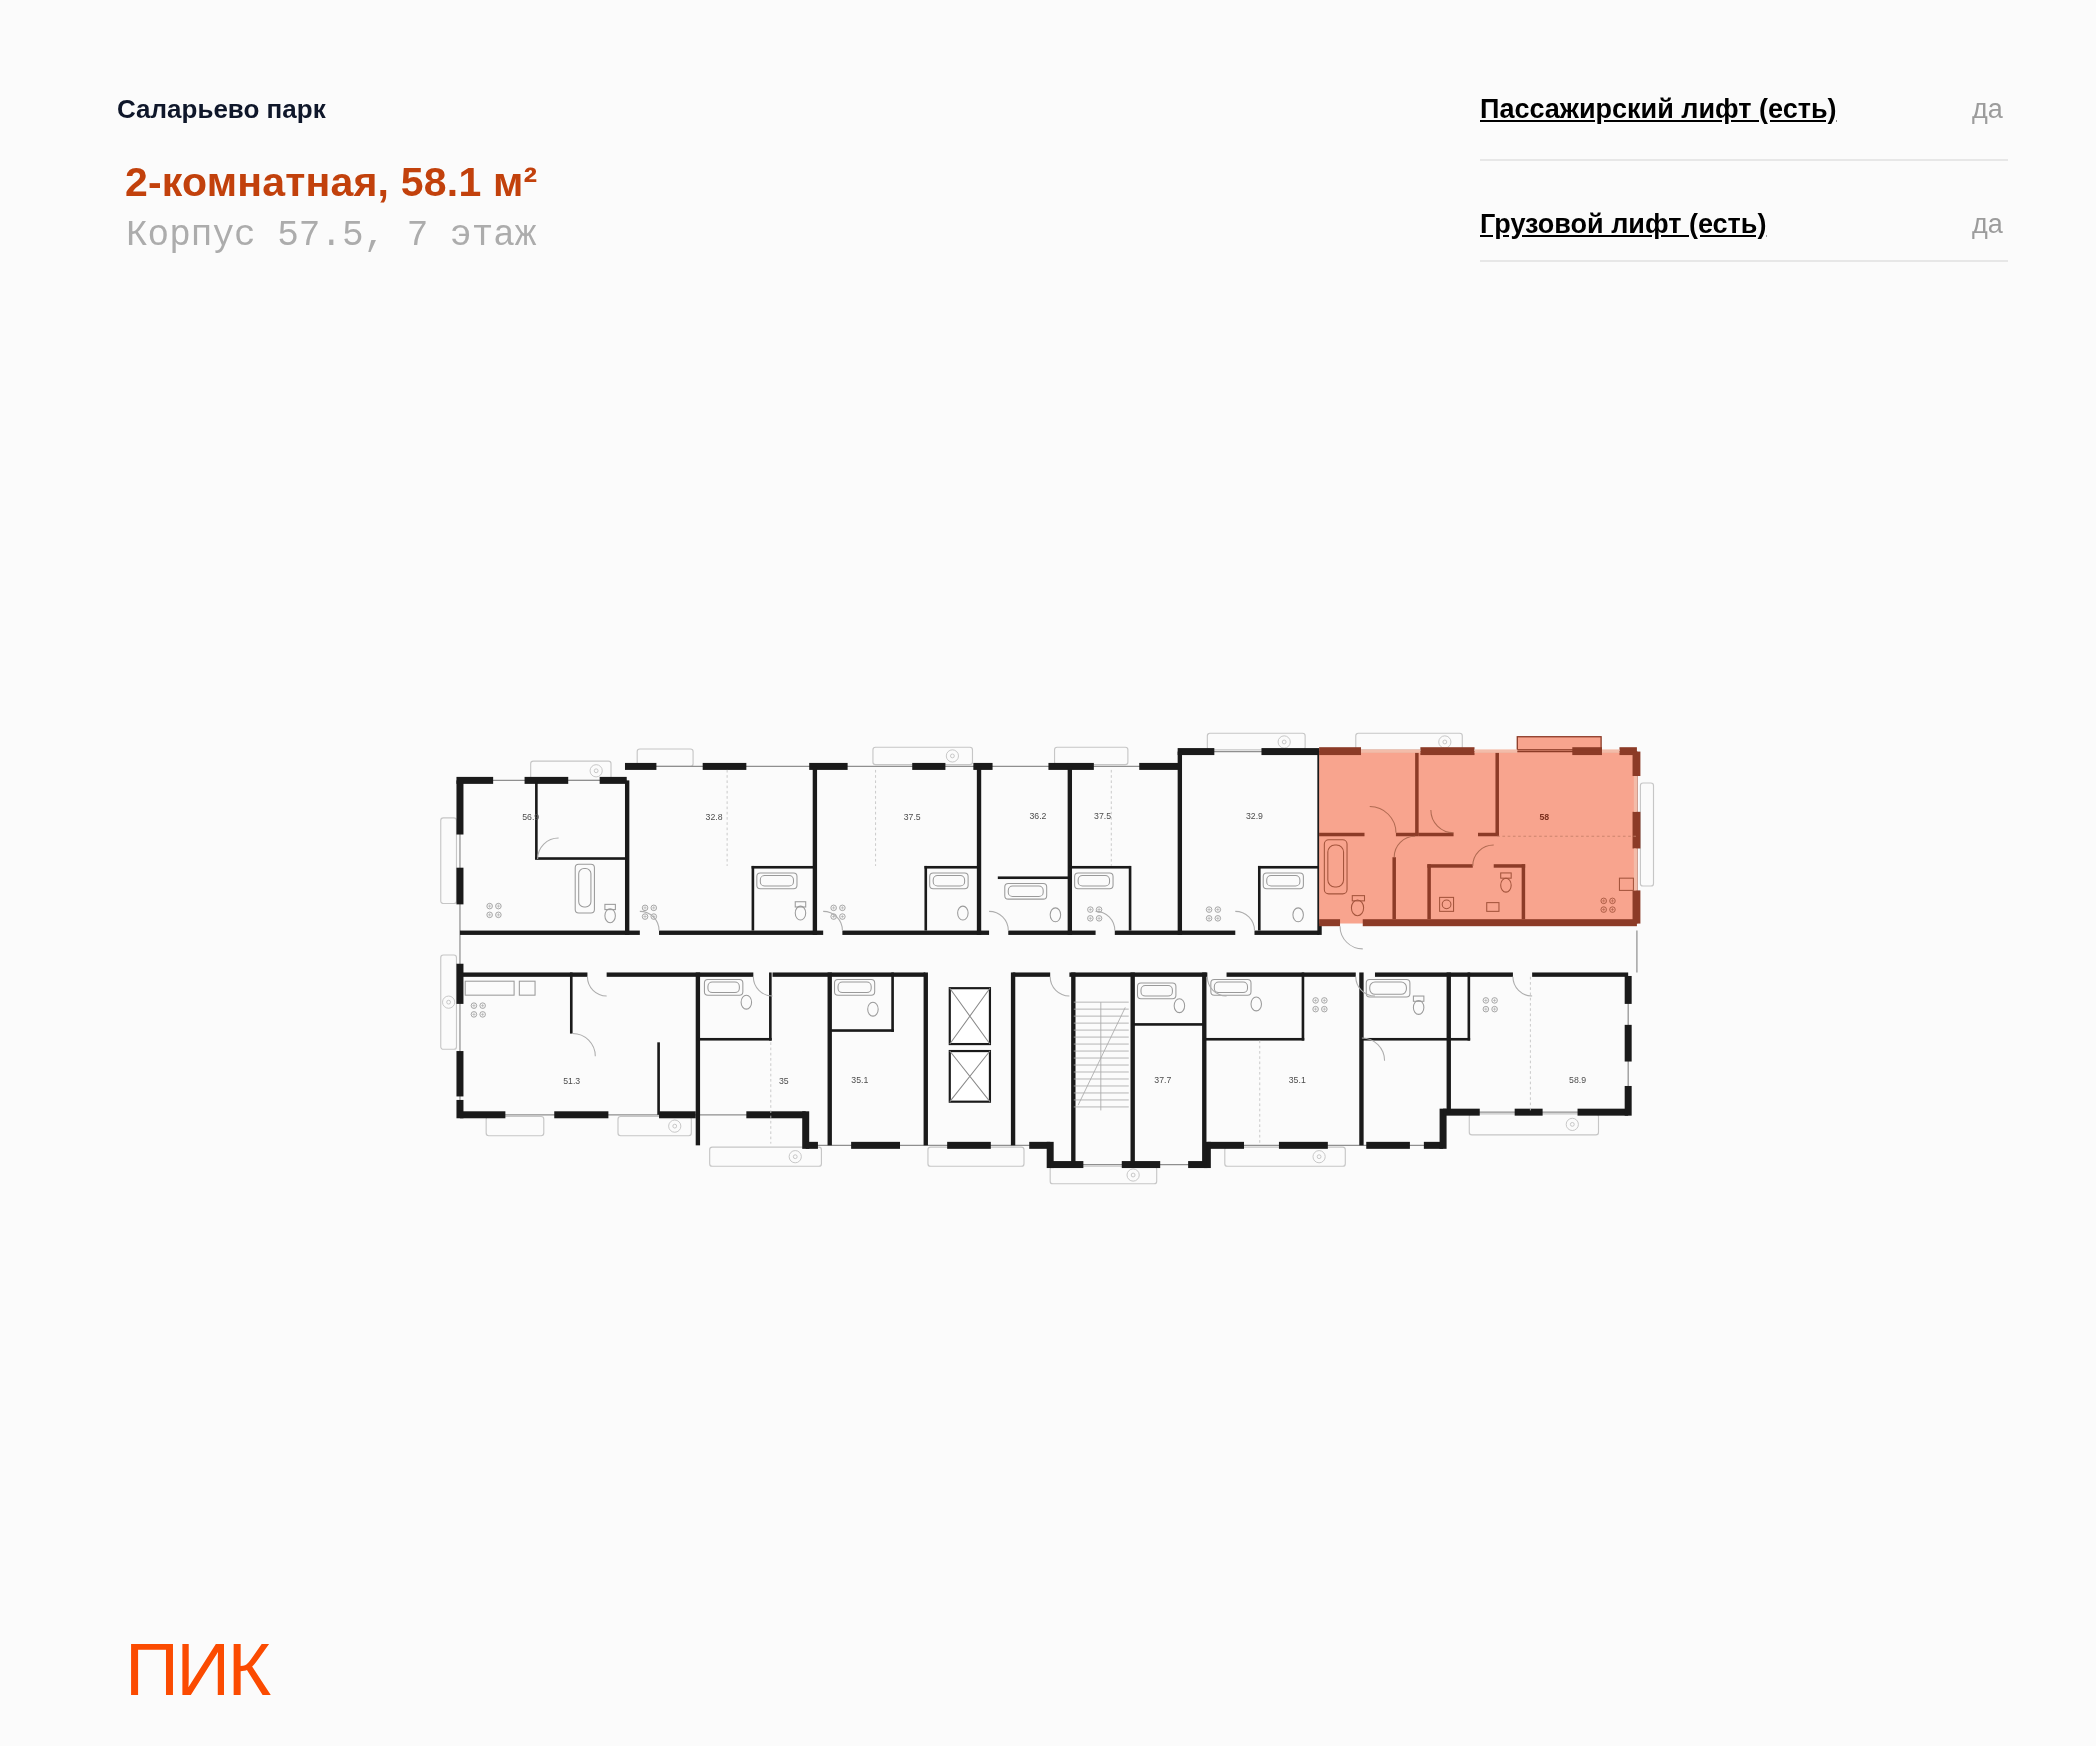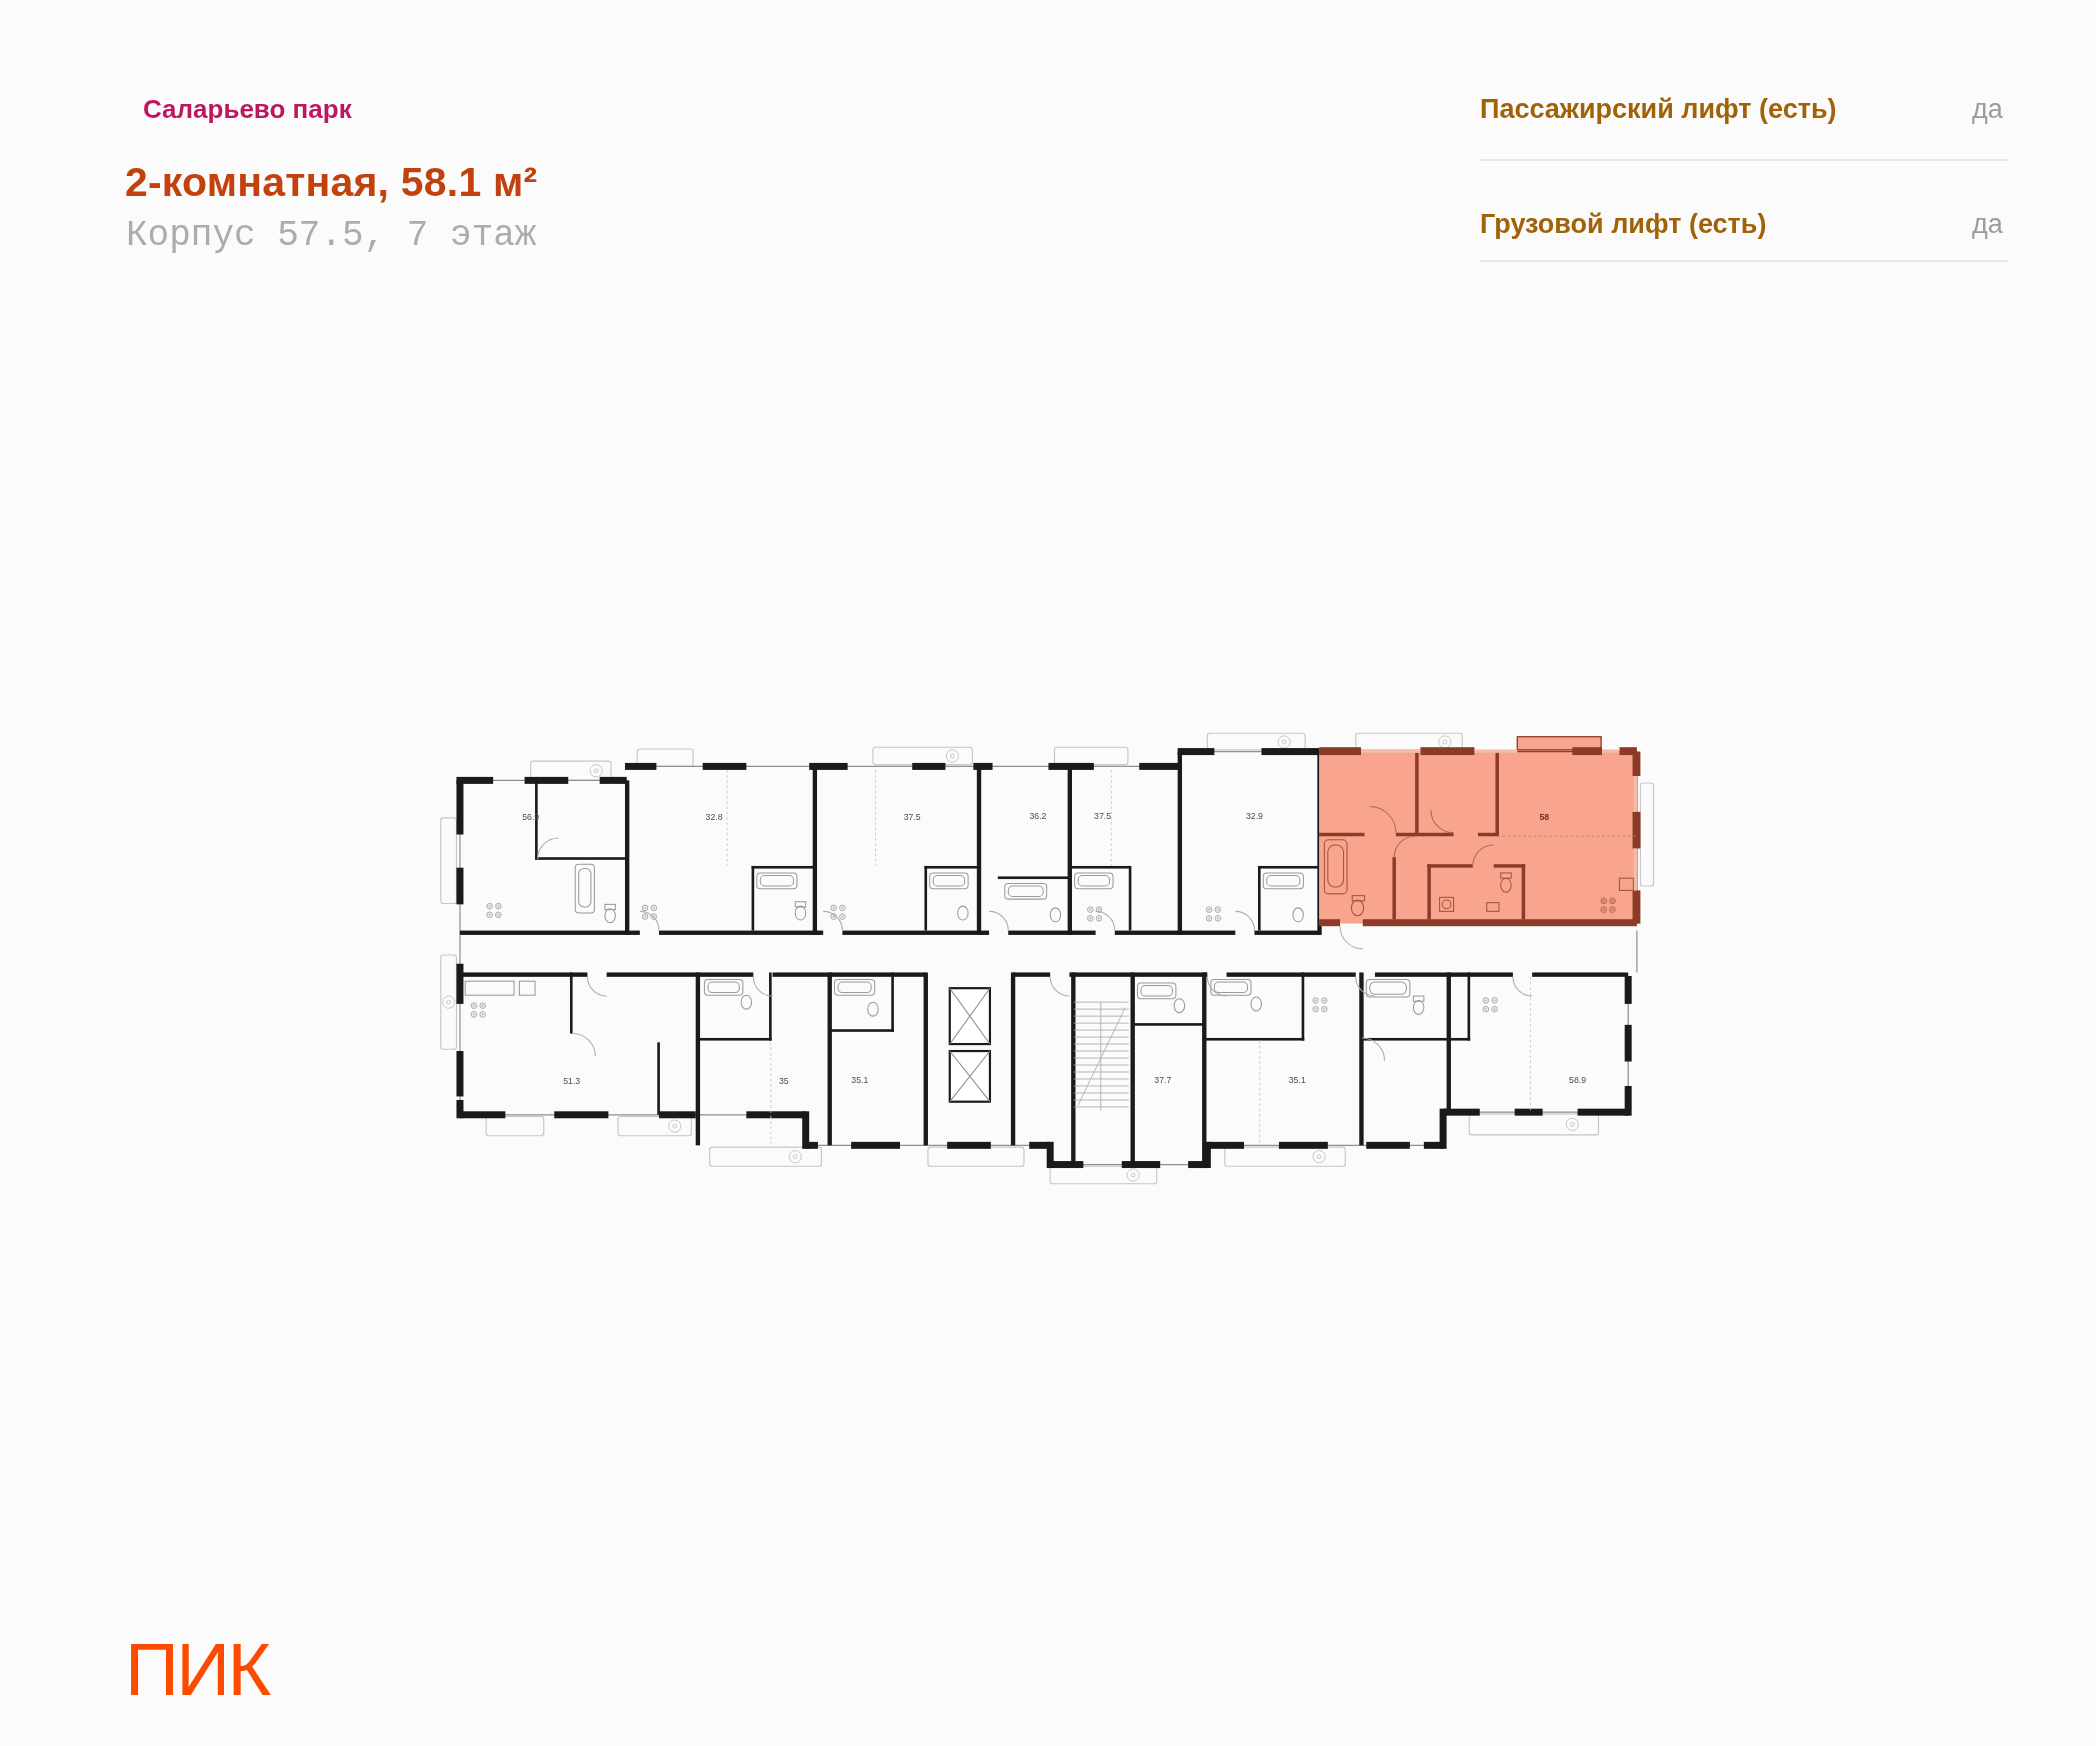--- a/index.html
+++ b/index.html
@@ -3,27 +3,27 @@
 <meta charset="utf-8">
 <style>
   html,body{margin:0;padding:0;}
   body{
     width:2096px;height:1747px;position:relative;overflow:hidden;
     background:#FBFBFB;
     font-family:"Liberation Sans", sans-serif;
   }
   .abs{position:absolute;}
   
-  .project-name{left:143px;top:94px;font-size:26px;font-weight:600;color:#be185d;}
+  .project-name{left:117px;top:94px;font-size:26px;font-weight:600;color:#0f172a;}
   .apartment-title{left:125px;top:159px;font-size:41px;font-weight:700;color:#c2410c;letter-spacing:0.2px;}
   .floor-info{left:126px;top:215px;font-size:36px;font-weight:400;color:#ACACAC;font-family:Liberation Mono, monospace;}
   
   .info-panel{left:1480px;top:87px;width:528px;}
   .info-row{position:absolute;left:0;width:528px;display:flex;justify-content:space-between;align-items:baseline;}
-  .info-row .lbl{font-size:27px;font-weight:700;color:#a16207;}
+  .info-row .lbl{font-size:27px;font-weight:700;color:#000000;text-decoration:underline;}
   .info-row .val{font-size:27px;font-weight:400;color:#9C9C9C;padding-right:5.2px;}
   .row1{top:7px;} .row2{top:122px;}
   .divider{position:absolute;left:0;width:528px;height:1.7px;background:#E7E7E7;}
   .div1{top:72px;} .div2{top:173px;}
   
   .pik-logo{left:125px;top:1632px;font-size:75px;font-weight:400;letter-spacing:-2.6px;color:#FB4B01;line-height:1;}
   
   .plan{left:439px;top:728px;width:1218px;height:461px;}
   svg text{font-family:"Liberation Sans",sans-serif;}
   .arealbl{font-size:10px;fill:#4D4D4D;}

